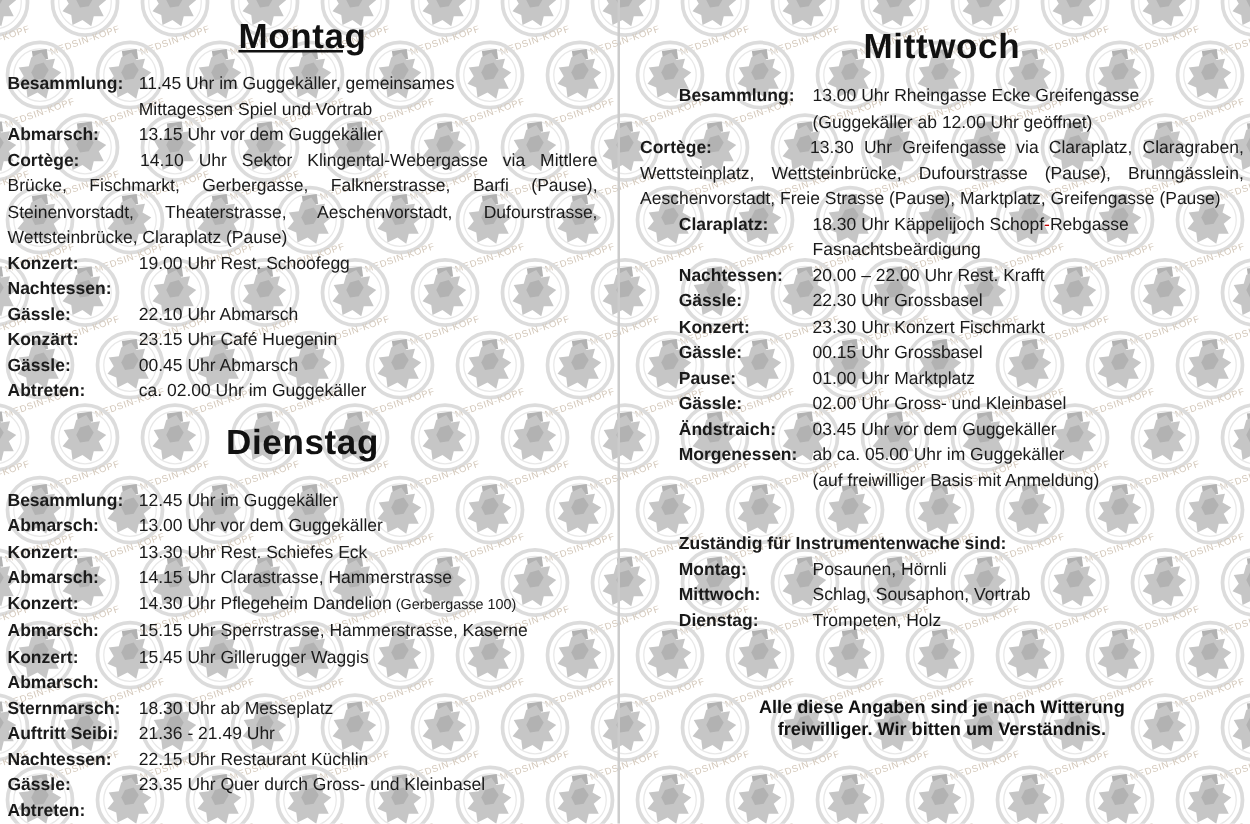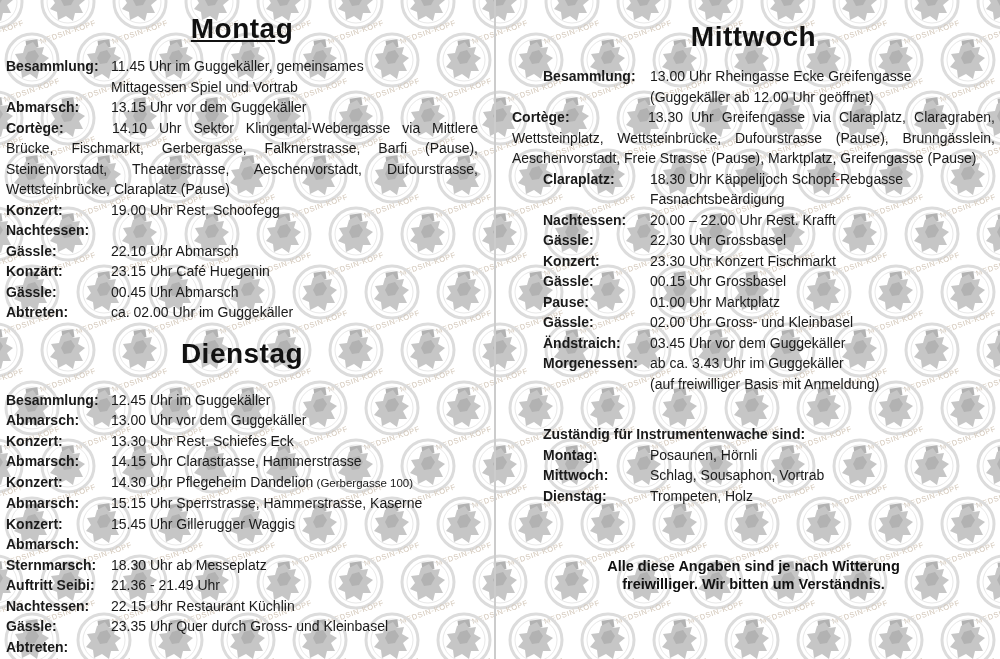--- a/index.html
+++ b/index.html
@@ -1584,21 +1584,21 @@
           <div class="row">
             <span class="label">Gässle:</span>
             <span class="val">02.00 Uhr Gross- und Kleinbasel</span>
           </div>
           <div class="row">
             <span class="label">Ändstraich:</span>
             <span class="val">03.45 Uhr vor dem Guggekäller</span>
           </div>
           <div class="row">
             <span class="label">Morgenessen:</span>
-            <span class="val">ab ca. 3.43 Uhr im Guggekäller</span>
+            <span class="val">ab ca. 05.00 Uhr im Guggekäller</span>
           </div>
           <div class="row">
             <span class="label"></span>
             <span class="val">(auf freiwilliger Basis mit Anmeldung)</span>
           </div>
         </div>
     </div>
 
     <div class="iw">
       <div class="iw-head">Zuständig für Instrumentenwache sind:</div>

